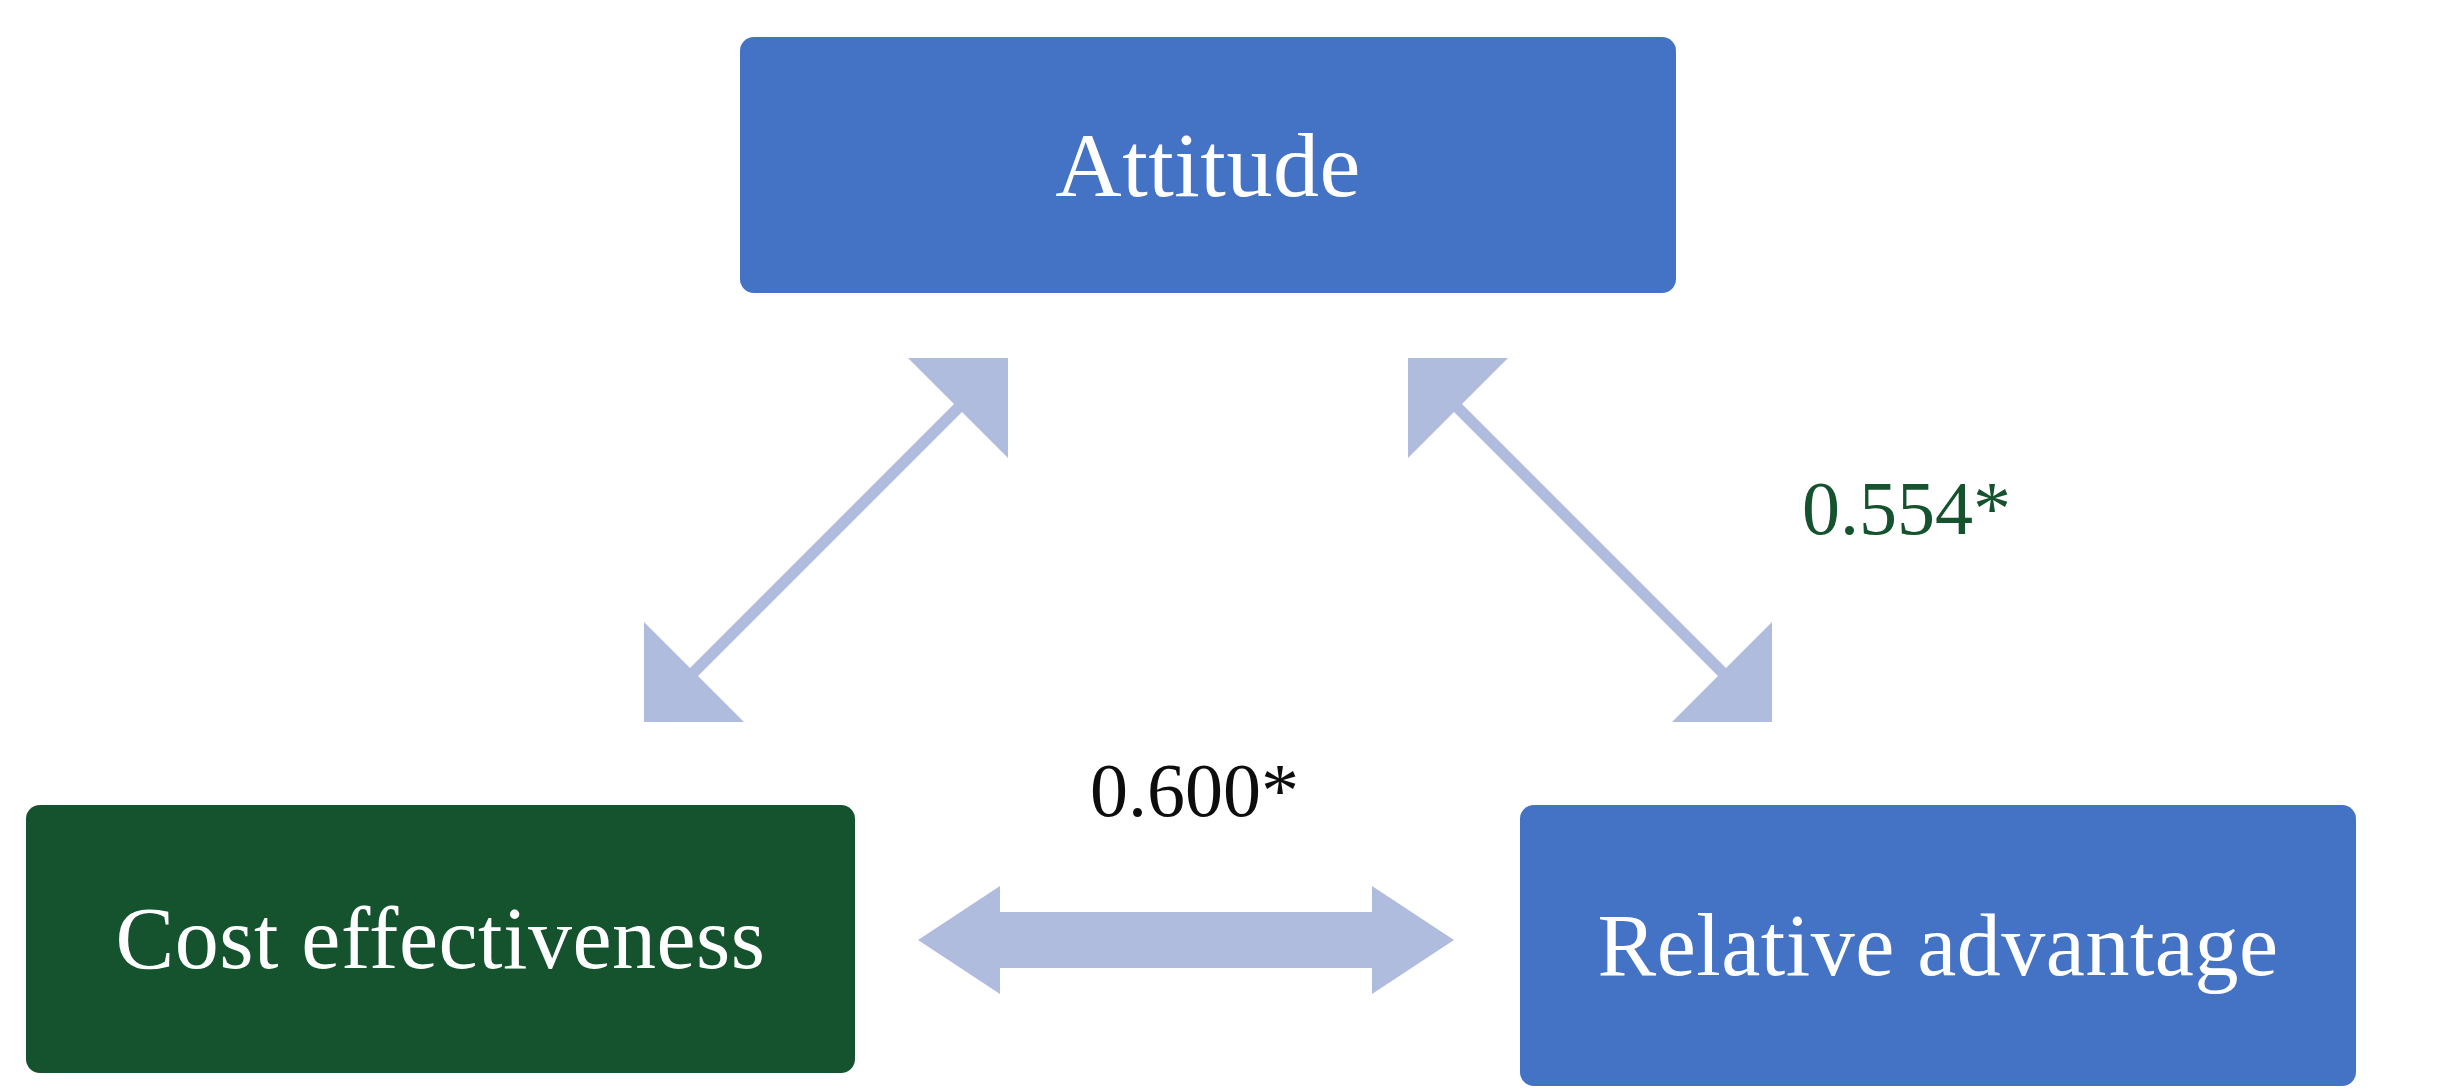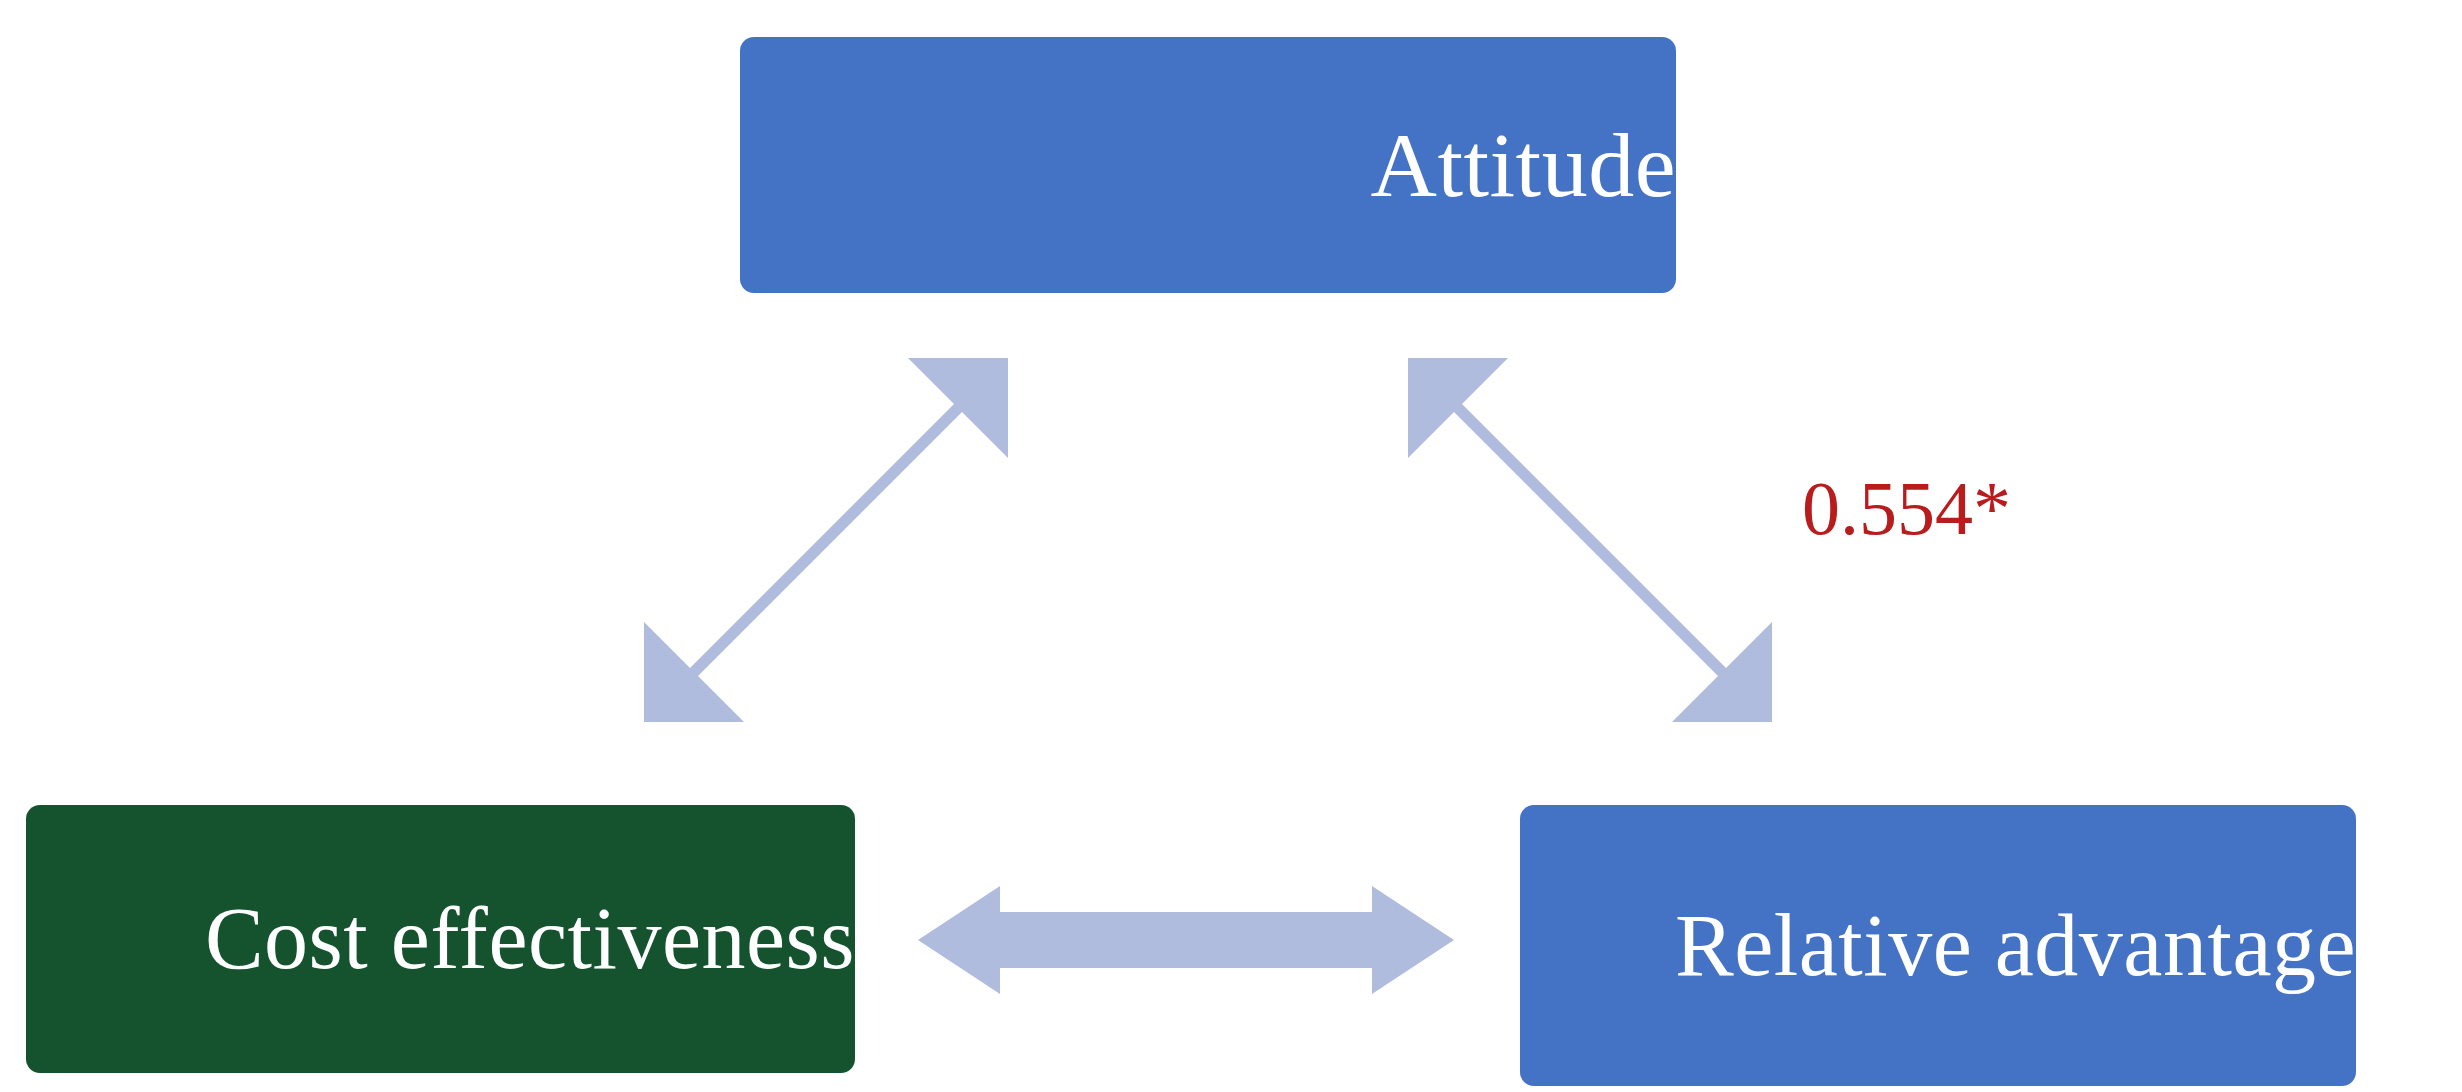--- a/index.html
+++ b/index.html
@@ -23,21 +23,21 @@
     left: 0;
     top: 0;
     width: 2462px;
     height: 1092px;
     pointer-events: none;
   }
   .node-box {
     position: absolute;
     display: flex;
     align-items: center;
-    justify-content: flex-end;
+    justify-content: center;
     border-radius: 14px;
     box-sizing: border-box;
     color: #ffffff;
     font-family: "Liberation Serif", "DejaVu Serif", serif;
     font-weight: 400;
     line-height: 1;
     letter-spacing: 0.5px;
     white-space: nowrap;
   }
   #node-attitude {
@@ -99,16 +99,17 @@
 
   <div class="node-box" id="node-cost-effectiveness" style="background: #14532d; color: rgb(255, 255, 255);">
     <span>Cost effectiveness</span>
   </div>
 
   <div class="node-box" id="node-relative-advantage" style="background: rgb(68, 114, 196); color: rgb(255, 255, 255);">
     <span>Relative advantage</span>
   </div>
 
 
-  <div class="edge-label" id="label-attitude-relative" style="color: #b91c1c;">0.554*</div>
+  <div class="edge-label" id="label-attitude-relative" style="color: #14532d;">0.554*</div>
 
+  <div class="edge-label" id="label-cost-relative" style="color: rgb(13, 13, 13);">0.600*</div>
 
 </div>
 
 </body></html>

